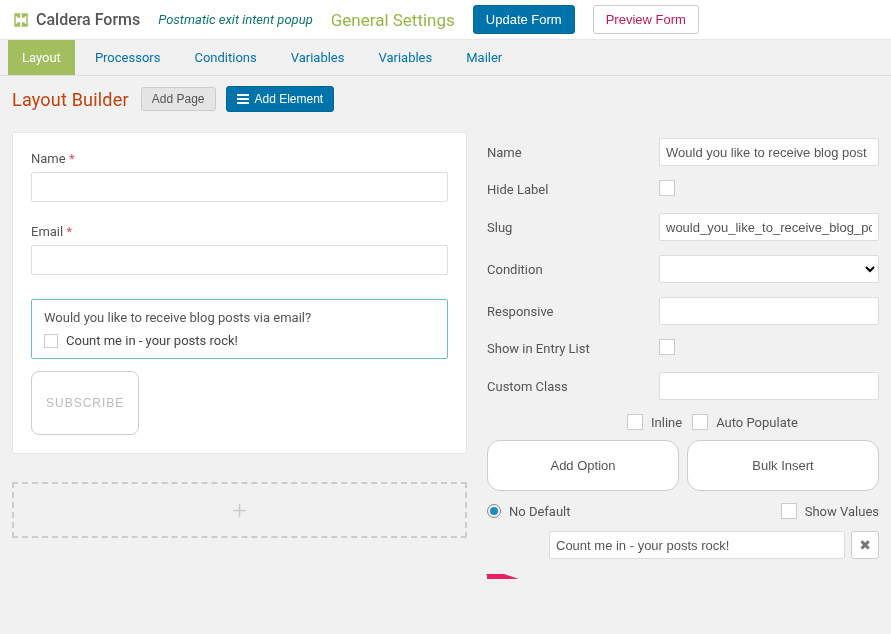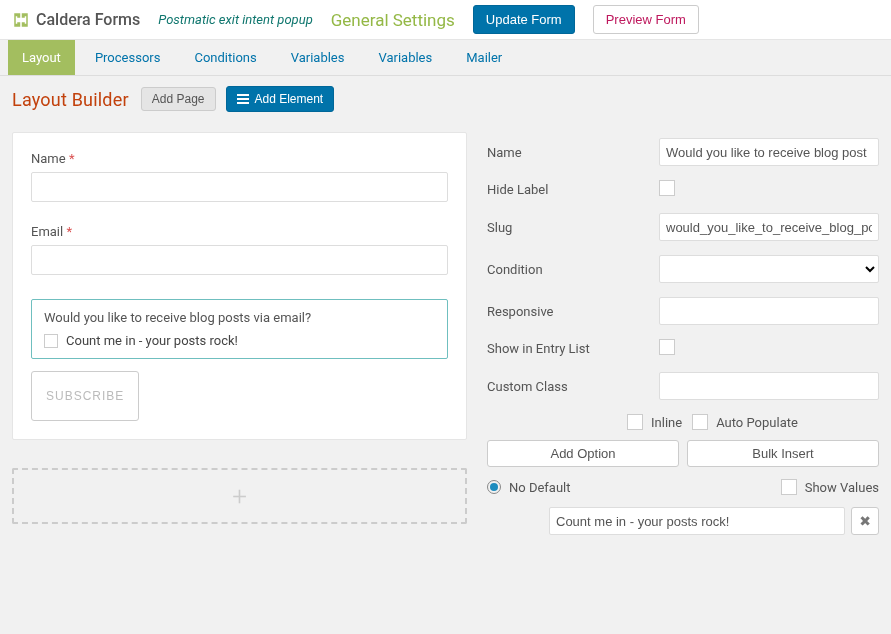--- a/index.html
+++ b/index.html
@@ -30,33 +30,33 @@
 .right { flex: 1; padding-top: 6px; }
 
 .canvas { background: #fff; border: 1px solid #e5e5e5; border-radius: 2px; padding: 18px; }
 .f-group { margin-bottom: 22px; }
 .f-label { display: block; margin-bottom: 6px; color: #555; }
 .req { color: #d94f4f; }
 .f-input { width: 100%; height: 30px; border: 1px solid #ddd; border-radius: 2px; background: #fff; padding: 0 6px; }
 .f-check-row { display: flex; align-items: center; gap: 8px; }
 .checkbox-box { width: 14px; height: 14px; border: 1px solid #ccc; display: inline-block; }
 .field-selected { border: 1px solid #6fbfbf; border-radius: 2px; padding: 10px 12px; margin-top: 24px; }
-.btn-sub { background: #fff; border: 1px solid #ccc; border-radius: 3px; padding: 17px 14px; color: #bbb; font-size: 12px; letter-spacing: 1px; cursor: pointer; margin-top: 12px; }
+.btn-sub { background: #fff; border: 1px solid #ccc; border-radius: 8px; padding: 24px 14px; color: #bbb; font-size: 12px; letter-spacing: 1px; cursor: pointer; margin-top: 12px; }
 .dropzone { margin-top: 28px; border: 2px dashed #ccc; border-radius: 2px; height: 56px; display: flex; align-items: center; justify-content: center; color: #ccc; font-size: 26px; font-weight: 300; }
 
 .prop-row { display: flex; align-items: center; margin-bottom: 14px; }
 .prop-label { width: 140px; color: #555; }
 .prop-ctrl { flex: 1; padding-left: 32px; }
 .prop-input { width: 100%; height: 28px; border: 1px solid #ddd; border-radius: 2px; padding: 0 6px; font-size: 13px; background: #fff; color: #555; }
 .prop-select { width: 100%; height: 28px; border: 1px solid #ddd; border-radius: 2px; background: #fff; font-size: 13px; }
 .cb { width: 16px; height: 16px; border: 1px solid #ccc; display: inline-block; background: #fff; }
 .inline-opts { display: flex; gap: 10px; padding-left: 140px; margin-bottom: 10px; }
 .inline-opt { display: flex; align-items: center; gap: 8px; color: #555; }
 .btn-row { display: flex; gap: 8px; margin: 8px 0 12px; }
-.btn-wide { flex: 1; background: #fff; border: 1px solid #ccc; border-radius: 3px; padding: 5px 0; color: #555; font-size: 13px; cursor: pointer; }
+.btn-wide { flex: 1; background: #fff; border: 1px solid #ccc; border-radius: 13px; padding: 17px 0; color: #555; font-size: 13px; cursor: pointer; }
 .default-row { display: flex; align-items: center; justify-content: space-between; margin-bottom: 12px; }
 .radio-lbl { display: flex; align-items: center; gap: 8px; color: #555; }
 .radio-dot { width: 14px; height: 14px; border-radius: 50%; border: 1px solid #888; display: inline-flex; align-items: center; justify-content: center; }
 .radio-dot.on::after { content: ""; width: 8px; height: 8px; border-radius: 50%; background: #1e8cbe; }
 .opt-row { display: flex; align-items: center; gap: 6px; }
 .opt-row input[type=text] { flex: 1; }
 .icon-btn { width: 28px; height: 28px; border: 1px solid #ccc; border-radius: 3px; background: #fff; display: flex; align-items: center; justify-content: center; cursor: pointer; color: #777; font-size: 14px; }
 
 .arrow { position: absolute; left: 432px; top: 574px; pointer-events: none; }
 .arrow svg { display: block; }

